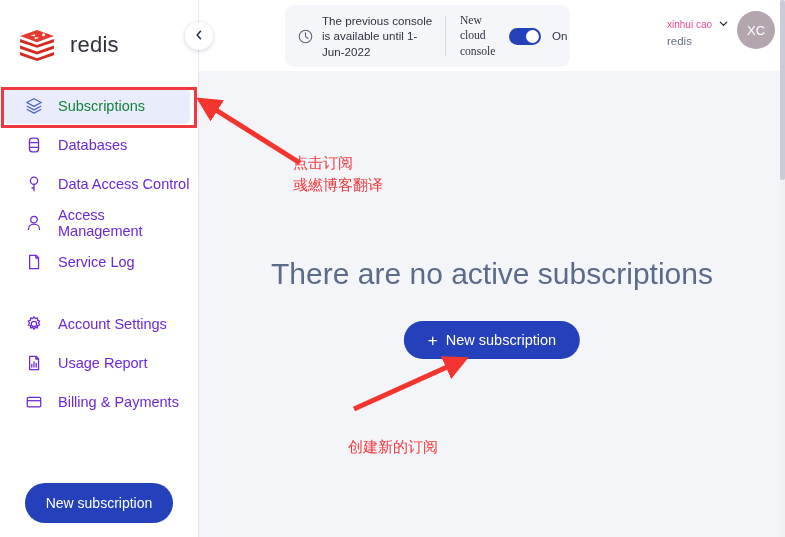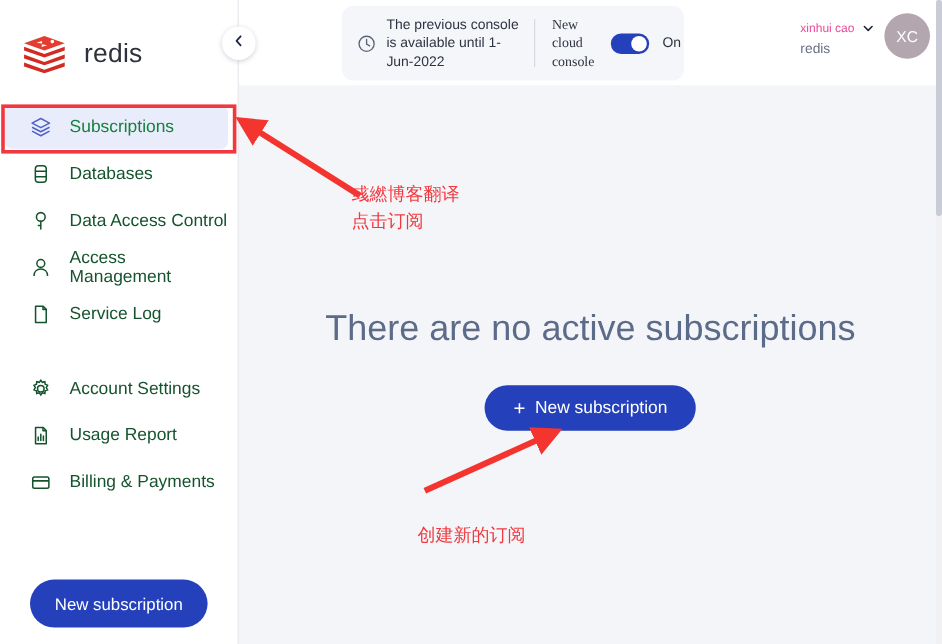--- a/index.html
+++ b/index.html
@@ -31,21 +31,21 @@
     font-weight: 400;
   }
 
   .nav { margin-top: 18px; }
   .nav-group + .nav-group { margin-top: 22px; }
   .nav-item {
     display: flex; align-items: center;
     height: 36px;
     padding-left: 20px;
     gap: 14px;
-    color: #14532d;
+    color: #6d28d9;
     font-size: 14.5px;
     cursor: pointer;
     margin: 3px 8px 3px 4px;
     border-radius: 6px;
   }
   .nav-item .ico { width: 20px; height: 20px; flex: 0 0 auto; display:block; }
   .nav-item.active { background: #e9edfb; color: #15803d; }
   .nav-item.active .ico { color: #4f62c9; }
 
   .sidebar-cta {
@@ -353,20 +353,20 @@
       <defs>
         <marker id="ah" markerWidth="5" markerHeight="5" refX="2.2" refY="2.5" orient="auto">
           <path d="M0,0 L5,2.5 L0,5 Z" fill="#f4342f"></path>
         </marker>
       </defs>
       <line x1="300" y1="163" x2="208" y2="105" stroke="#f4342f" stroke-width="5" marker-end="url(#ah)"></line>
       <line x1="354" y1="409" x2="456" y2="363" stroke="#f4342f" stroke-width="5" marker-end="url(#ah)"></line>
     </svg>
 
     <div class="anno-text" id="anno-top">
+      <div>点击订阅</div>
       <div>彧繎博客翻译</div>
-      <div>点击订阅</div>
     </div>
 
     <div class="anno-text" id="anno-bottom">创建新的订阅</div>
   </div>
 
 </div>
 
 </body></html>

